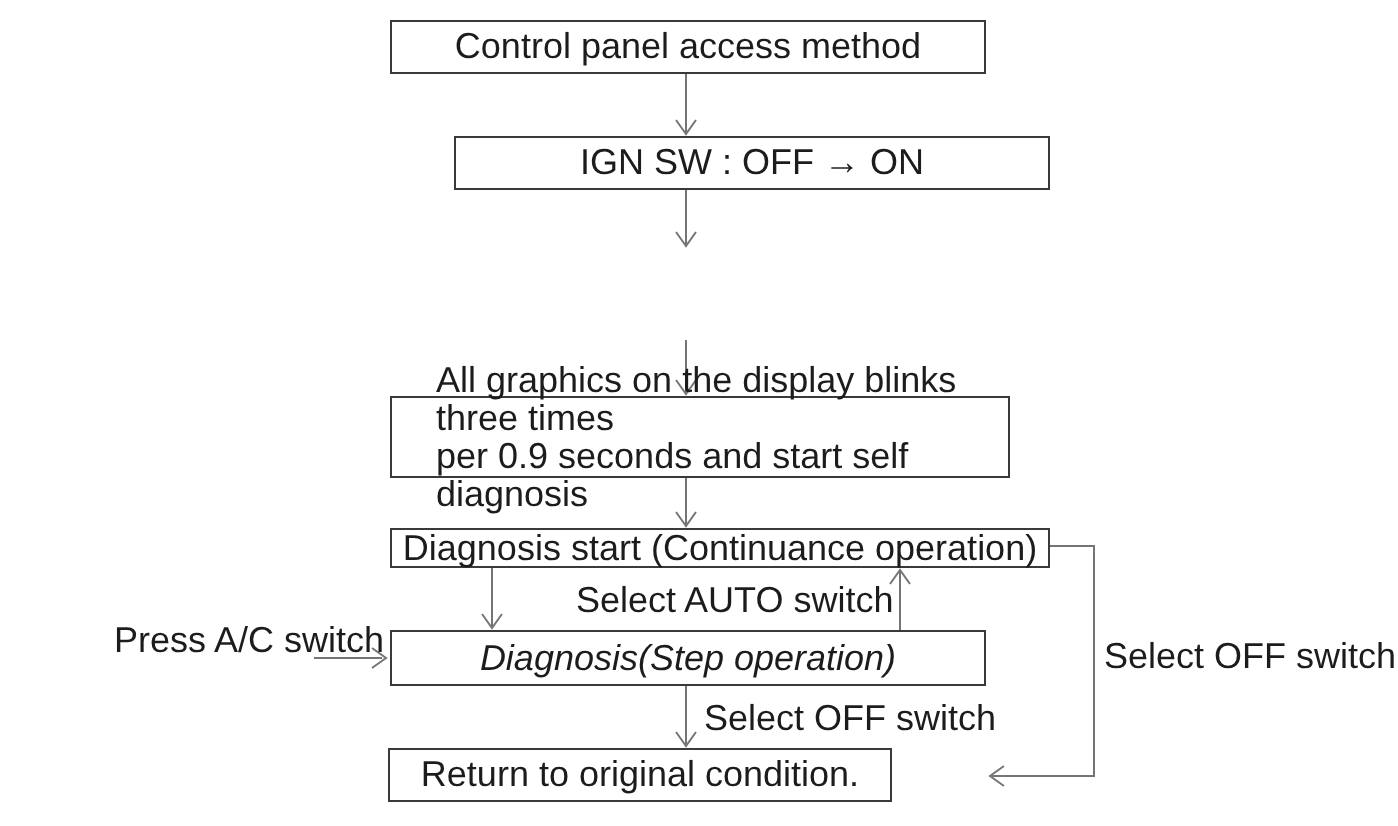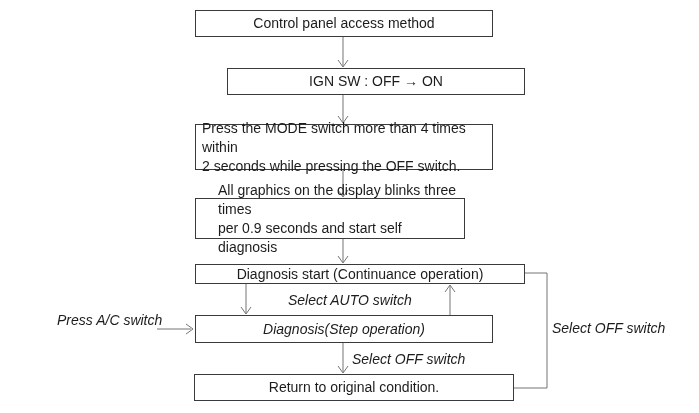--- a/index.html
+++ b/index.html
@@ -6,21 +6,21 @@
     margin: 0;
     padding: 0;
     background: #ffffff;
   }
   #stage {
     position: relative;
     width: 699px;
     height: 413px;
     background: #ffffff;
     font-family: "Liberation Sans", "DejaVu Sans", sans-serif;
-    font-size: 14px;
+    font-size: 18px;
     color: #1c1c1c;
     overflow: hidden;
   }
   .fbox {
     position: absolute;
     box-sizing: border-box;
     border: 1px solid #3a3a3a;
     background: #ffffff;
     display: flex;
     flex-direction: column;
@@ -39,21 +39,20 @@
   .fbox.leftindent {
     padding-left: 22px;
     padding-right: 4px;
     text-align: left;
   }
   .fbox span { display: block; }
   .edge-label {
     position: absolute;
     white-space: nowrap;
     line-height: 16px;
-    font-style: italic;
   }
   .edge-label.multiline span { display: block; }
   #connectors {
     position: absolute;
     left: 0;
     top: 0;
     pointer-events: none;
   }
   #connectors polyline {
     fill: none;
@@ -97,39 +96,35 @@
   </svg>
 
   <div class="fbox center" style="left:195px; top:10px; width:298px; height:27px;">
     <span>Control panel access method</span>
   </div>
 
   <div class="fbox center" style="left:195px; top:68px; width:298px; height:27px;margin-left:32px;">
     <span>IGN SW : OFF → ON</span>
   </div>
 
-  <div class="fbox leftsmall" style="left:195px; top:124px; width:298px; height:46px;">
-    <span>Press the MODE switch more than 4 times within</span>
-    <span>2 seconds while pressing the OFF switch.</span>
-  </div>
 
-  <div class="fbox leftindent" style="left:195px; top:198px; width:270px; height:41px;">
+  <div class="fbox leftindent" style="left:195px; top:198px; width:310px; height:41px;">
     <span>All graphics on the display blinks three times</span>
     <span>per 0.9 seconds and start self diagnosis</span>
   </div>
 
   <div class="fbox center" style="left:195px; top:264px; width:330px; height:20px;">
     <span>Diagnosis start (Continuance operation)</span>
   </div>
 
   <div class="fbox center" style="left:195px; top:315px; width:298px; height:28px;font-style:italic;">
     <span>Diagnosis(Step operation)</span>
   </div>
 
-  <div class="fbox center" style="left:194px; top:374px; width:320px; height:27px;text-align:center;">
+  <div class="fbox center" style="left:194px; top:374px; width:252px; height:27px;text-align:center;">
     <span>Return to original condition.</span>
   </div>
 
   <div class="edge-label" style="left:288px; top:292px;">Select AUTO switch</div>
 
   <div class="edge-label" style="left:352px; top:351px;">Select OFF switch</div>
 
   <div class="edge-label" style="left:552px; top:320px;">Select OFF switch</div>
 
   <div class="edge-label multiline" style="left:57px; top:312px;">

